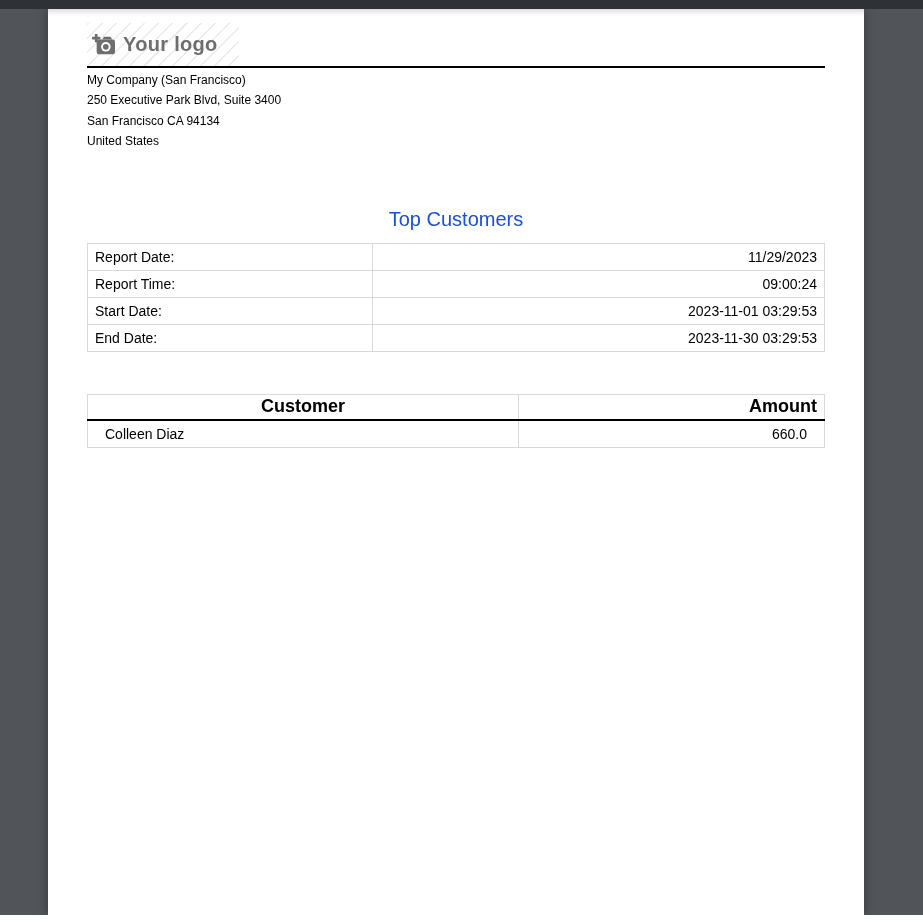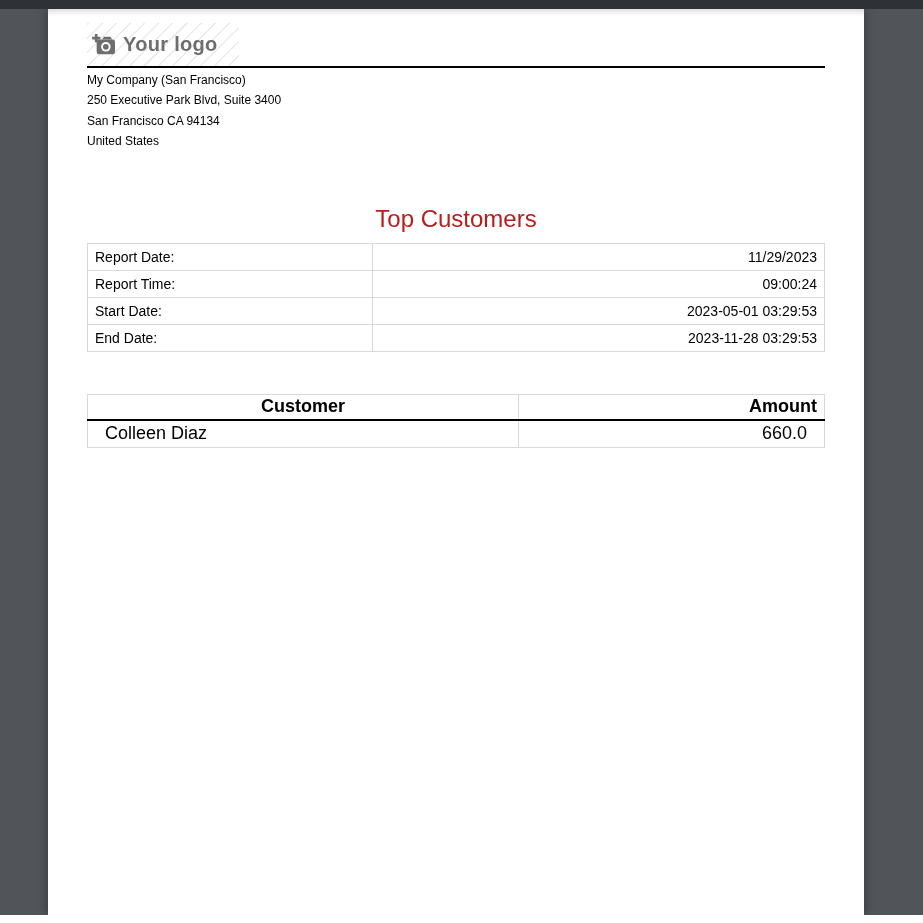--- a/index.html
+++ b/index.html
@@ -48,22 +48,22 @@
     white-space: nowrap;
   }
   .company-address {
     margin-top: 2px;
     font-size: 12px; line-height: 20.3px;
     color: #000000;
   }
   .report-title {
     margin: 50px 0 0 0;
     text-align: center;
-    font-size: 24px; font-weight: 400; line-height: 36px;
-    color: #b91c1c;
+    font-size: 20px; font-weight: 400; line-height: 36px;
+    color: #1d4ed8;
   }
   table { width: 100%; border-collapse: collapse; }
   .meta-table { margin-top: 6px; }
   .meta-table td {
     border: 1px solid #d9d9d9;
     height: 27px; padding: 0 7px;
     font-size: 14px; color: #000000;
     vertical-align: middle;
   }
   .meta-label { width: 38.7%; text-align: left; }
@@ -74,21 +74,21 @@
     border-bottom: 2.5px solid #000000;
     height: 25px; padding: 0 7px;
     font-size: 18px; font-weight: bold; color: #000000;
     vertical-align: middle;
   }
   .col-customer { width: 58.5%; text-align: center; }
   .col-amount { text-align: right; }
   .customers-table td {
     border: 1px solid #d9d9d9;
     height: 28px; padding: 0 17px;
-    font-size: 18px; color: #000000;
+    font-size: 14px; color: #000000;
     vertical-align: middle;
   }
   .cell-customer { text-align: left; }
   .cell-amount { text-align: right; }
 </style>
 </head>
 <body>
 
 <div class="viewer-top-bar"></div>
 
@@ -121,25 +121,25 @@
       <tr>
         <td class="meta-label">Report Date:</td>
         <td class="meta-value">11/29/2023</td>
       </tr>
       <tr>
         <td class="meta-label">Report Time:</td>
         <td class="meta-value">09:00:24</td>
       </tr>
       <tr>
         <td class="meta-label">Start Date:</td>
-        <td class="meta-value">2023-05-01 03:29:53</td>
+        <td class="meta-value">2023-11-01 03:29:53</td>
       </tr>
       <tr>
         <td class="meta-label">End Date:</td>
-        <td class="meta-value">2023-11-28 03:29:53</td>
+        <td class="meta-value">2023-11-30 03:29:53</td>
       </tr>
     </tbody>
   </table>
 
   <table class="customers-table">
     <thead>
       <tr>
         <th class="col-customer">Customer</th>
         <th class="col-amount">Amount</th>
       </tr>

